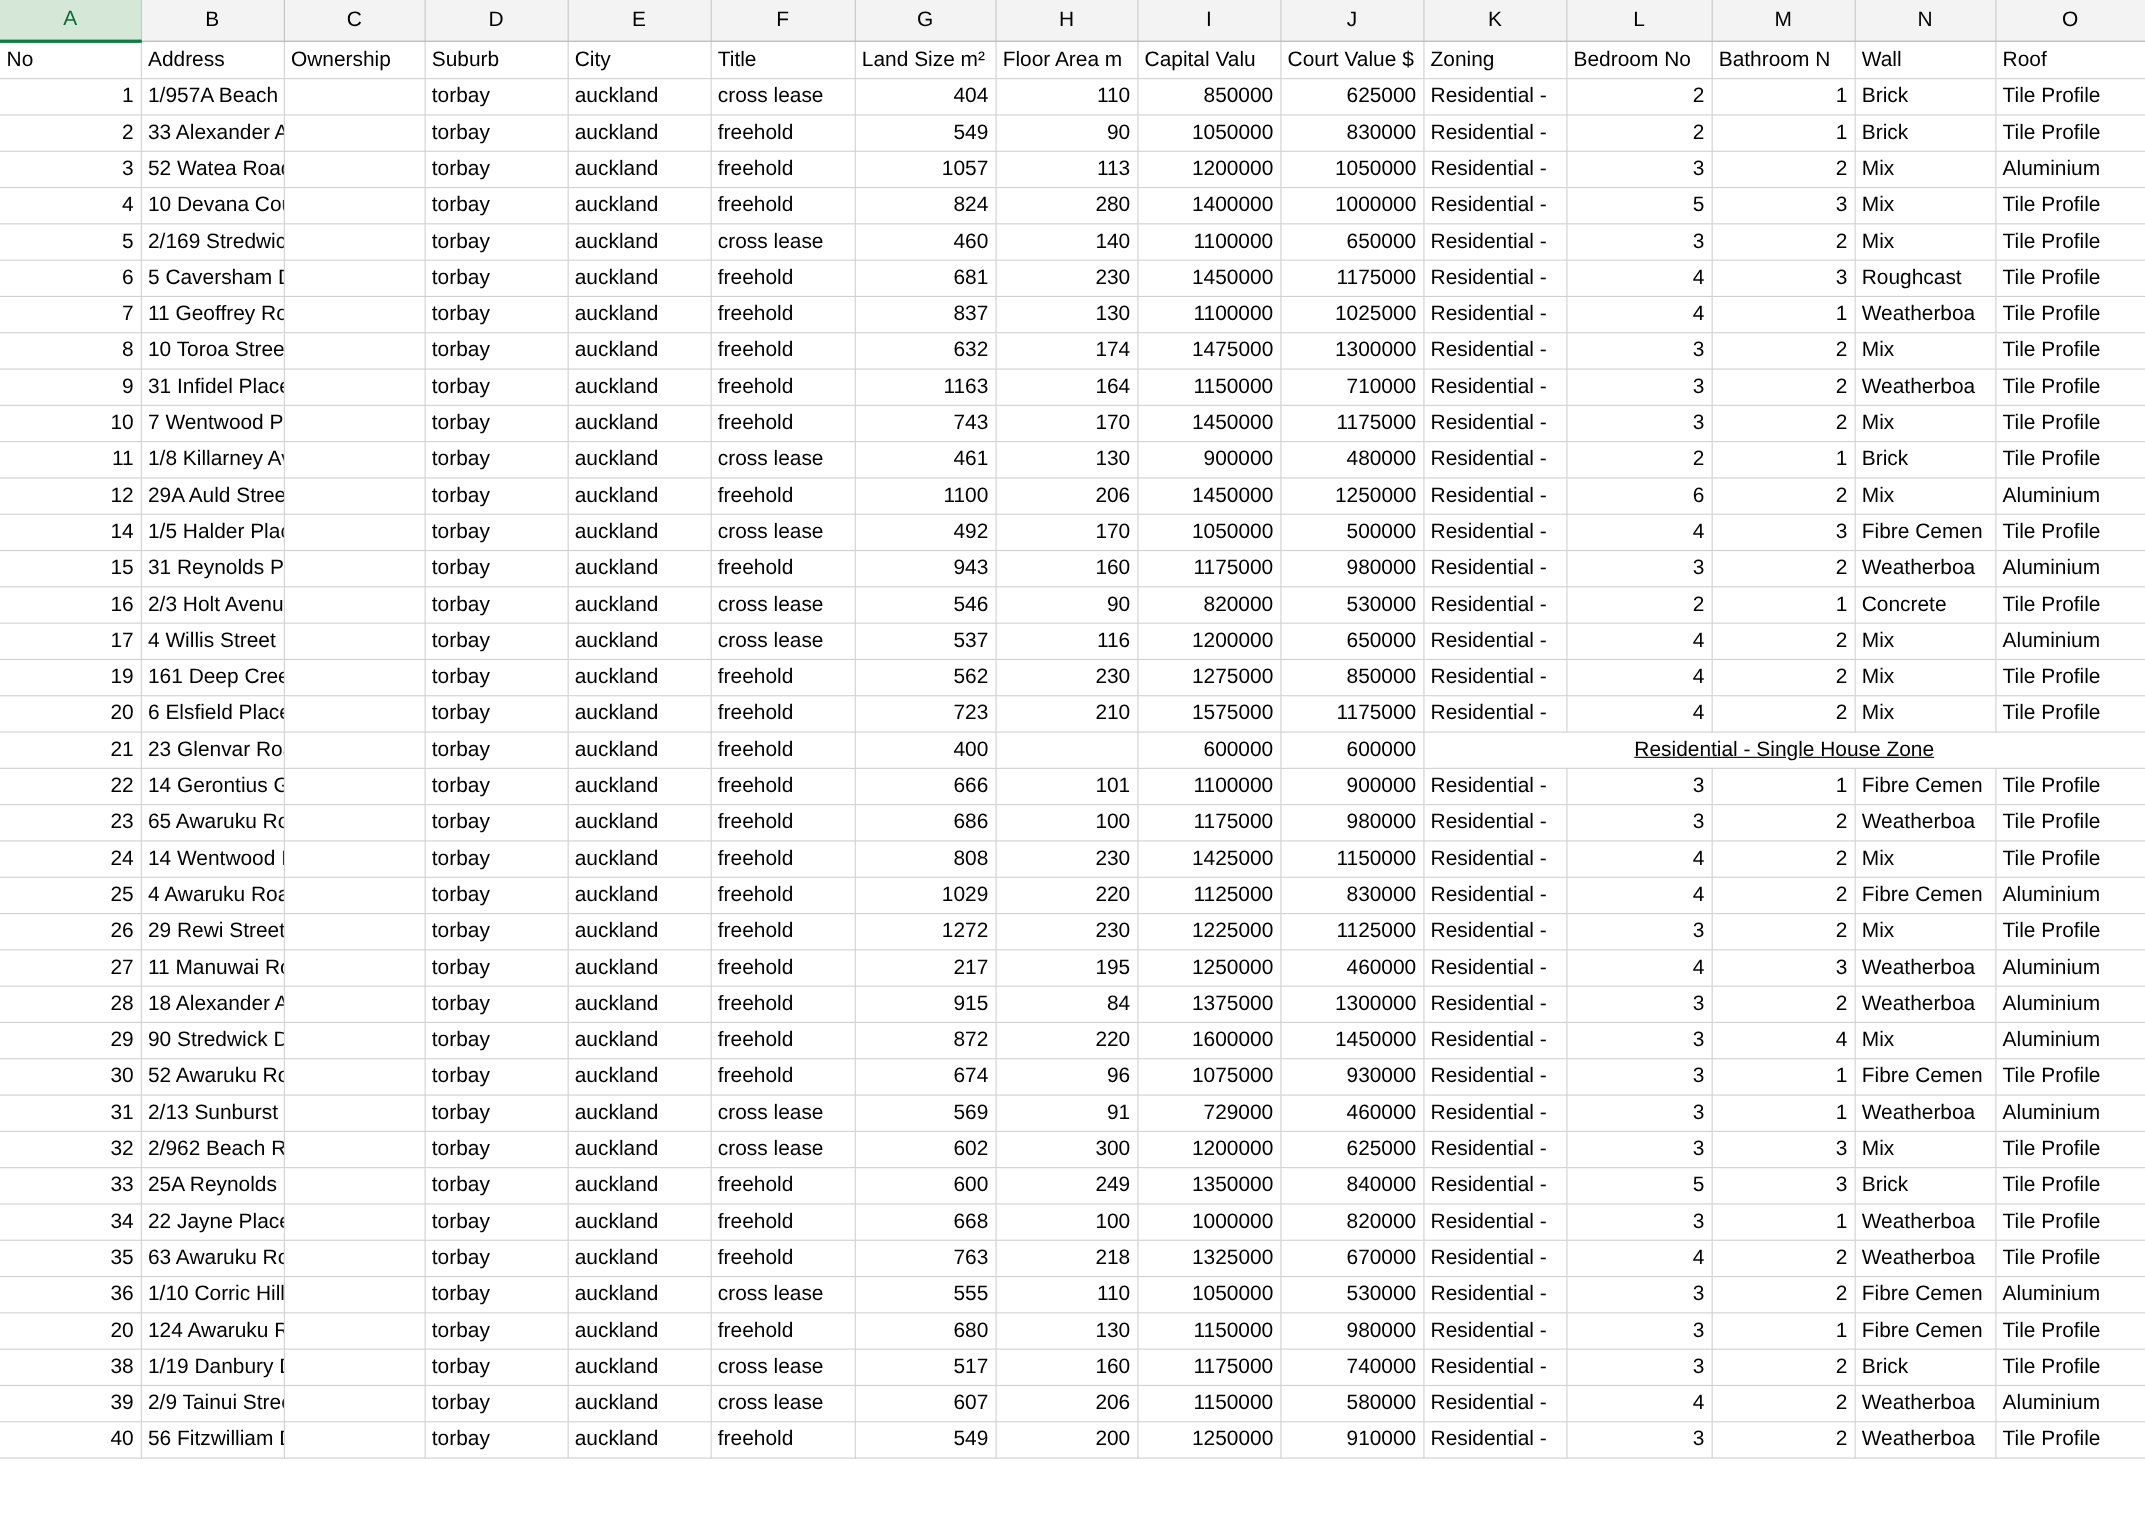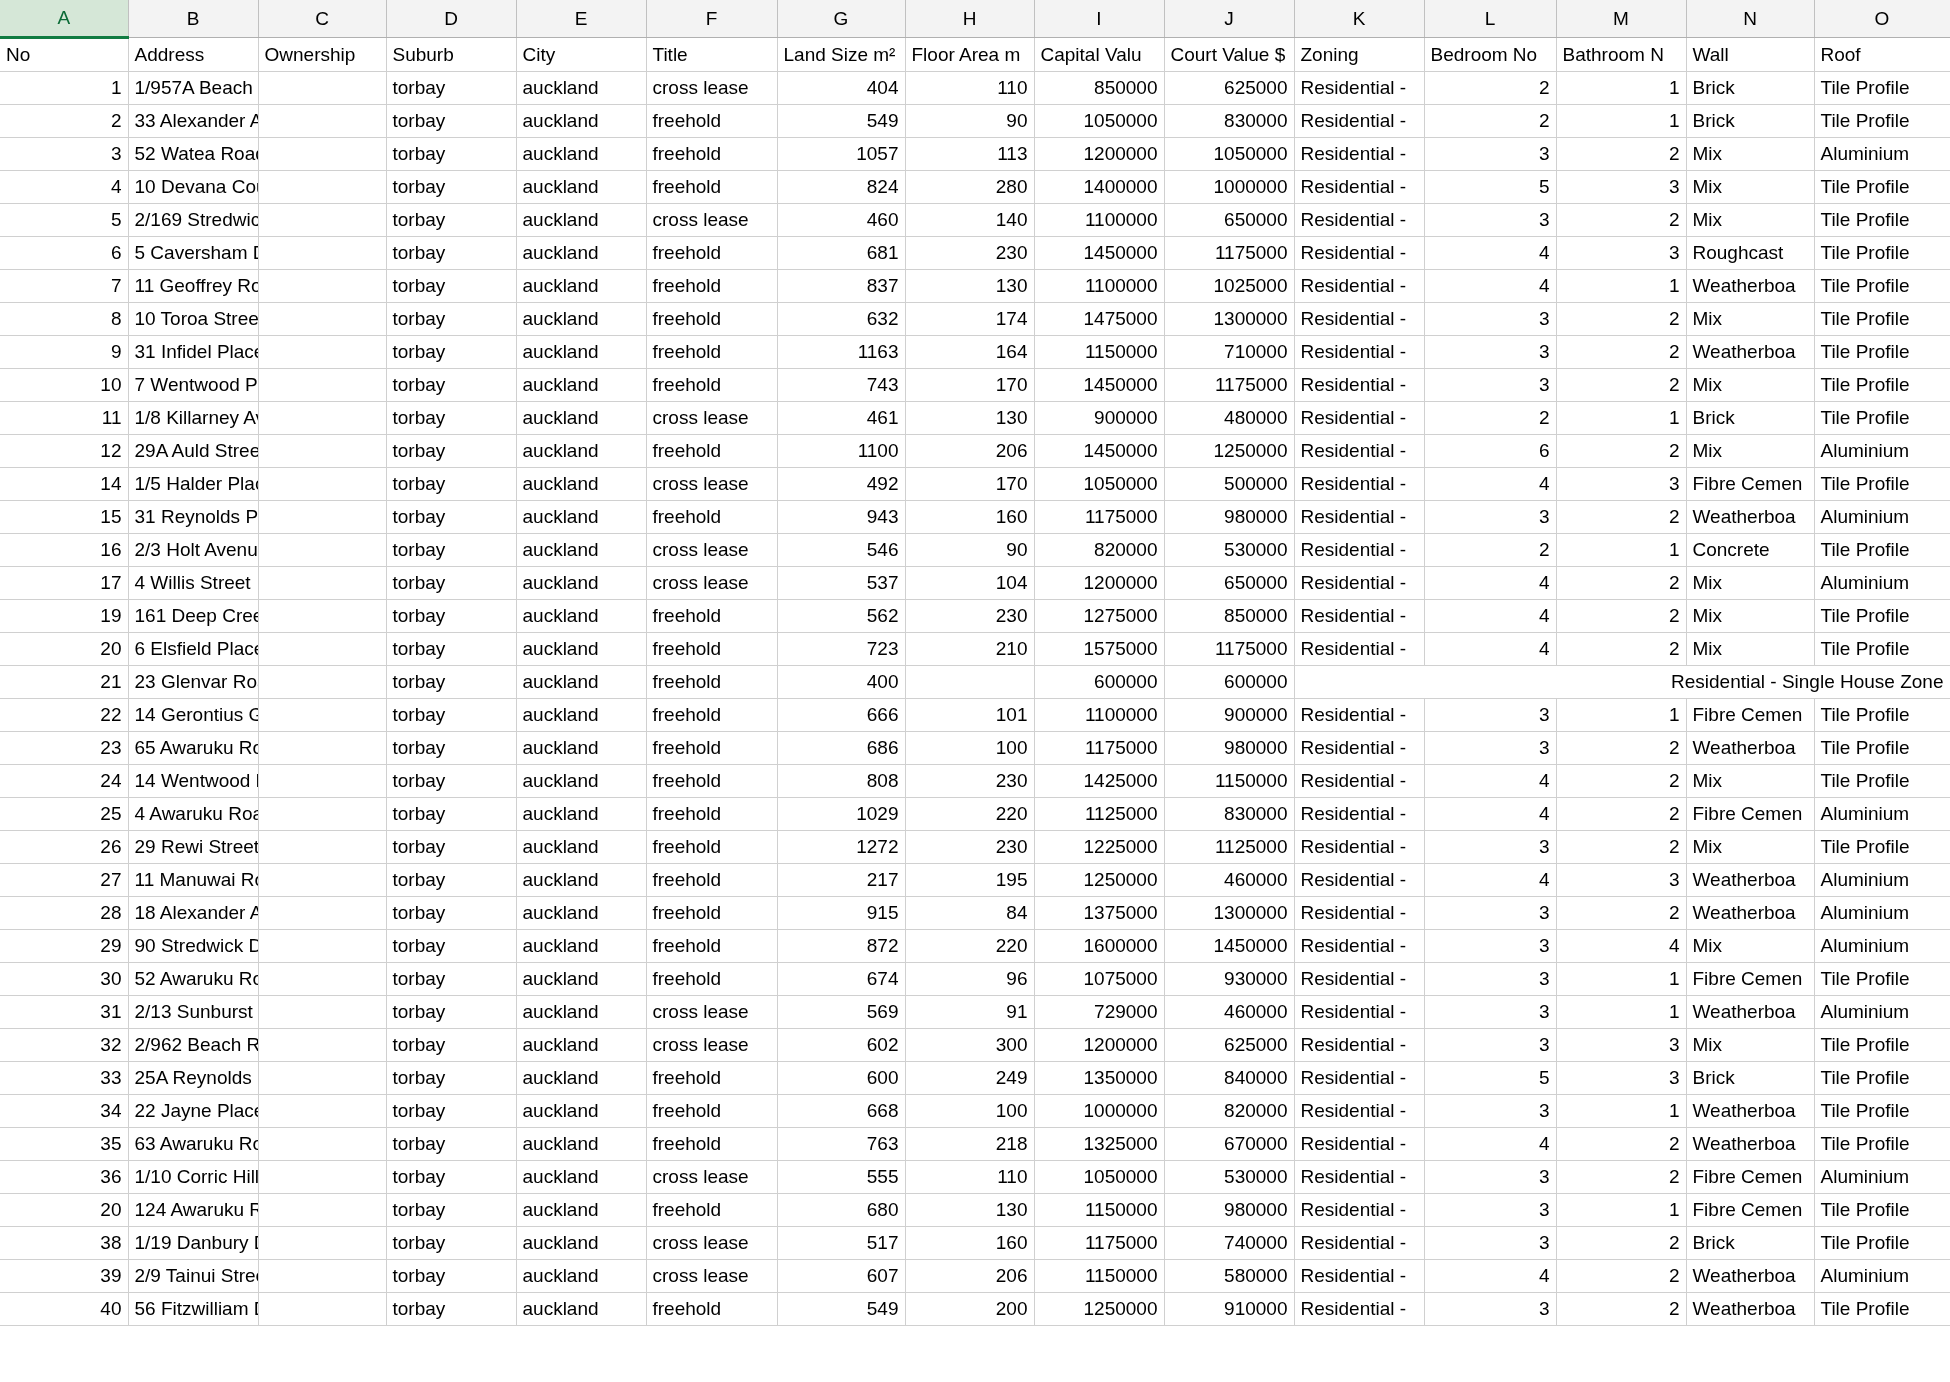--- a/index.html
+++ b/index.html
@@ -60,21 +60,21 @@
   col.c-G { width: 128px; }
   col.c-H { width: 129px; }
   col.c-I { width: 130px; }
   col.c-J { width: 130px; }
   col.c-K { width: 130px; }
   col.c-L { width: 132px; }
   col.c-M { width: 130px; }
   col.c-N { width: 128px; }
   col.c-O { width: 136px; }
   
-  td.span-zone { text-align: right; }
+  td.span-zone { text-align: center; text-decoration: underline; }
 </style>
 </head>
 <body>
 
 <div id="sheet">
   <table class="grid">
     <colgroup>
       <col class="c-A">
         <col class="c-B">
         <col class="c-C">
@@ -384,21 +384,21 @@
           <td class="txt">Tile Profile</td>
         </tr>
         <tr>
           <td class="num">17</td>
           <td class="txt">4 Willis Street</td>
           <td class="txt"></td>
           <td class="txt">torbay</td>
           <td class="txt">auckland</td>
           <td class="txt">cross lease</td>
           <td class="num">537</td>
-          <td class="num">104</td>
+          <td class="num">116</td>
           <td class="num">1200000</td>
           <td class="num">650000</td>
           <td class="txt">Residential -</td>
           <td class="num">4</td>
           <td class="num">2</td>
           <td class="txt">Mix</td>
           <td class="txt">Aluminium</td>
         </tr>
         <tr>
           <td class="num">19</td>

